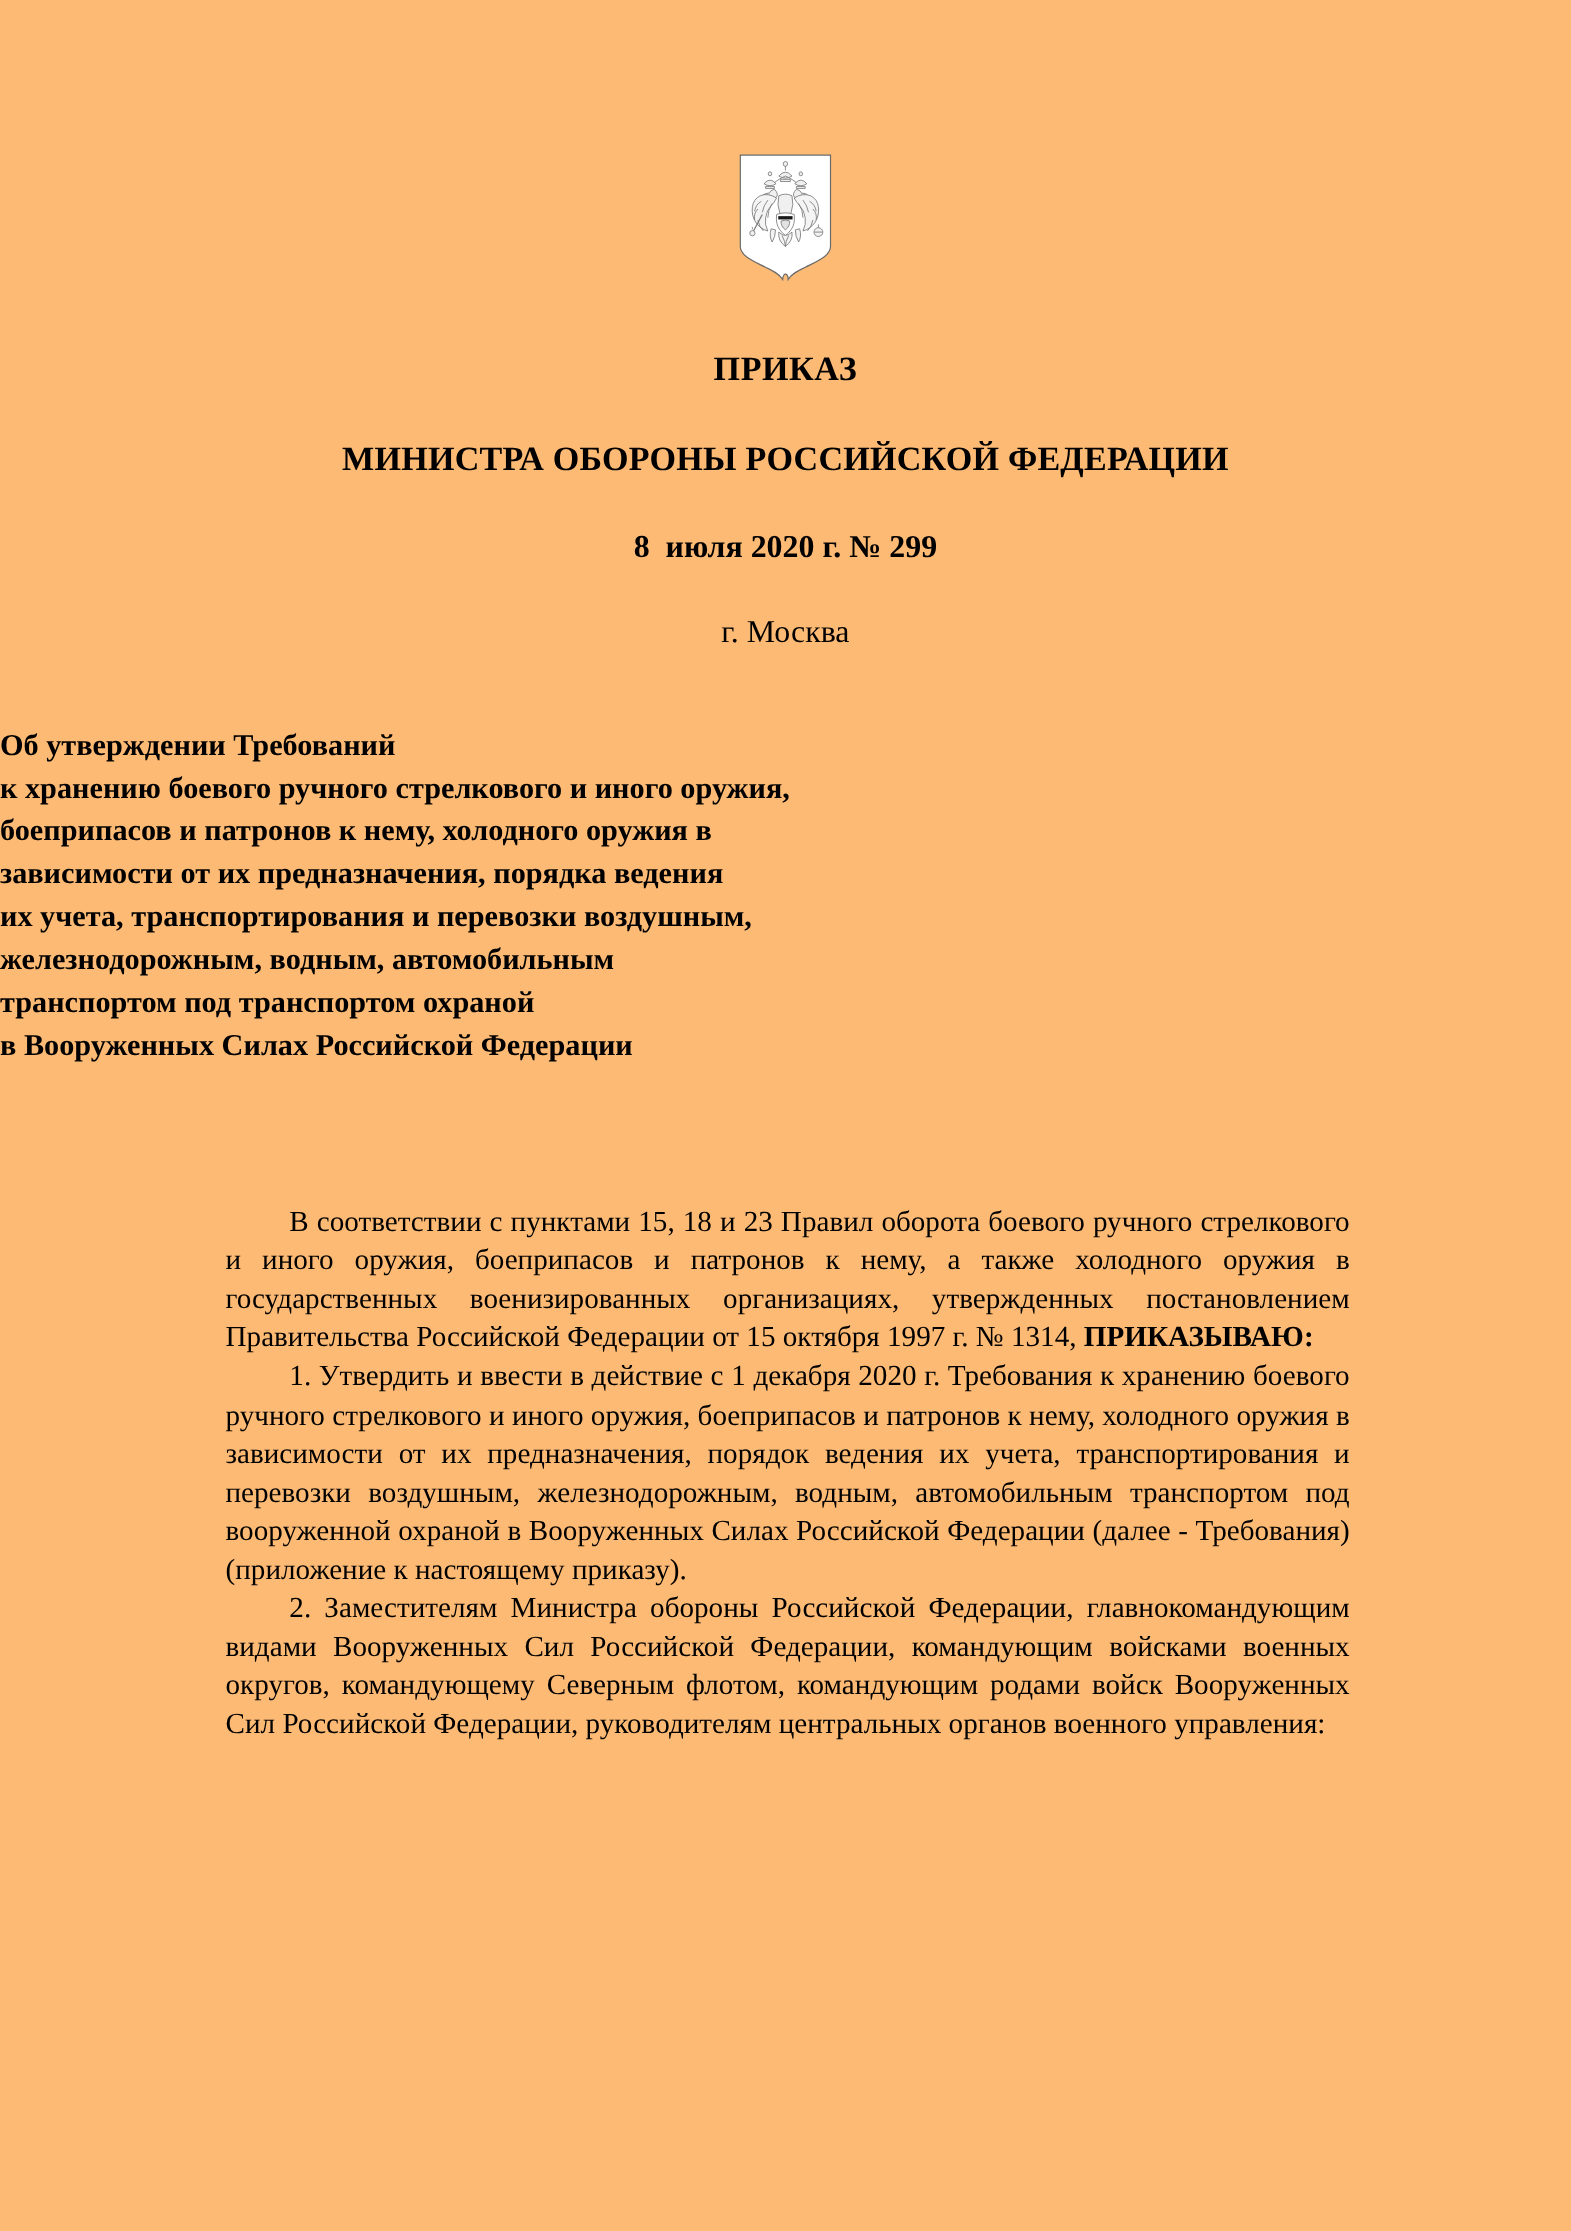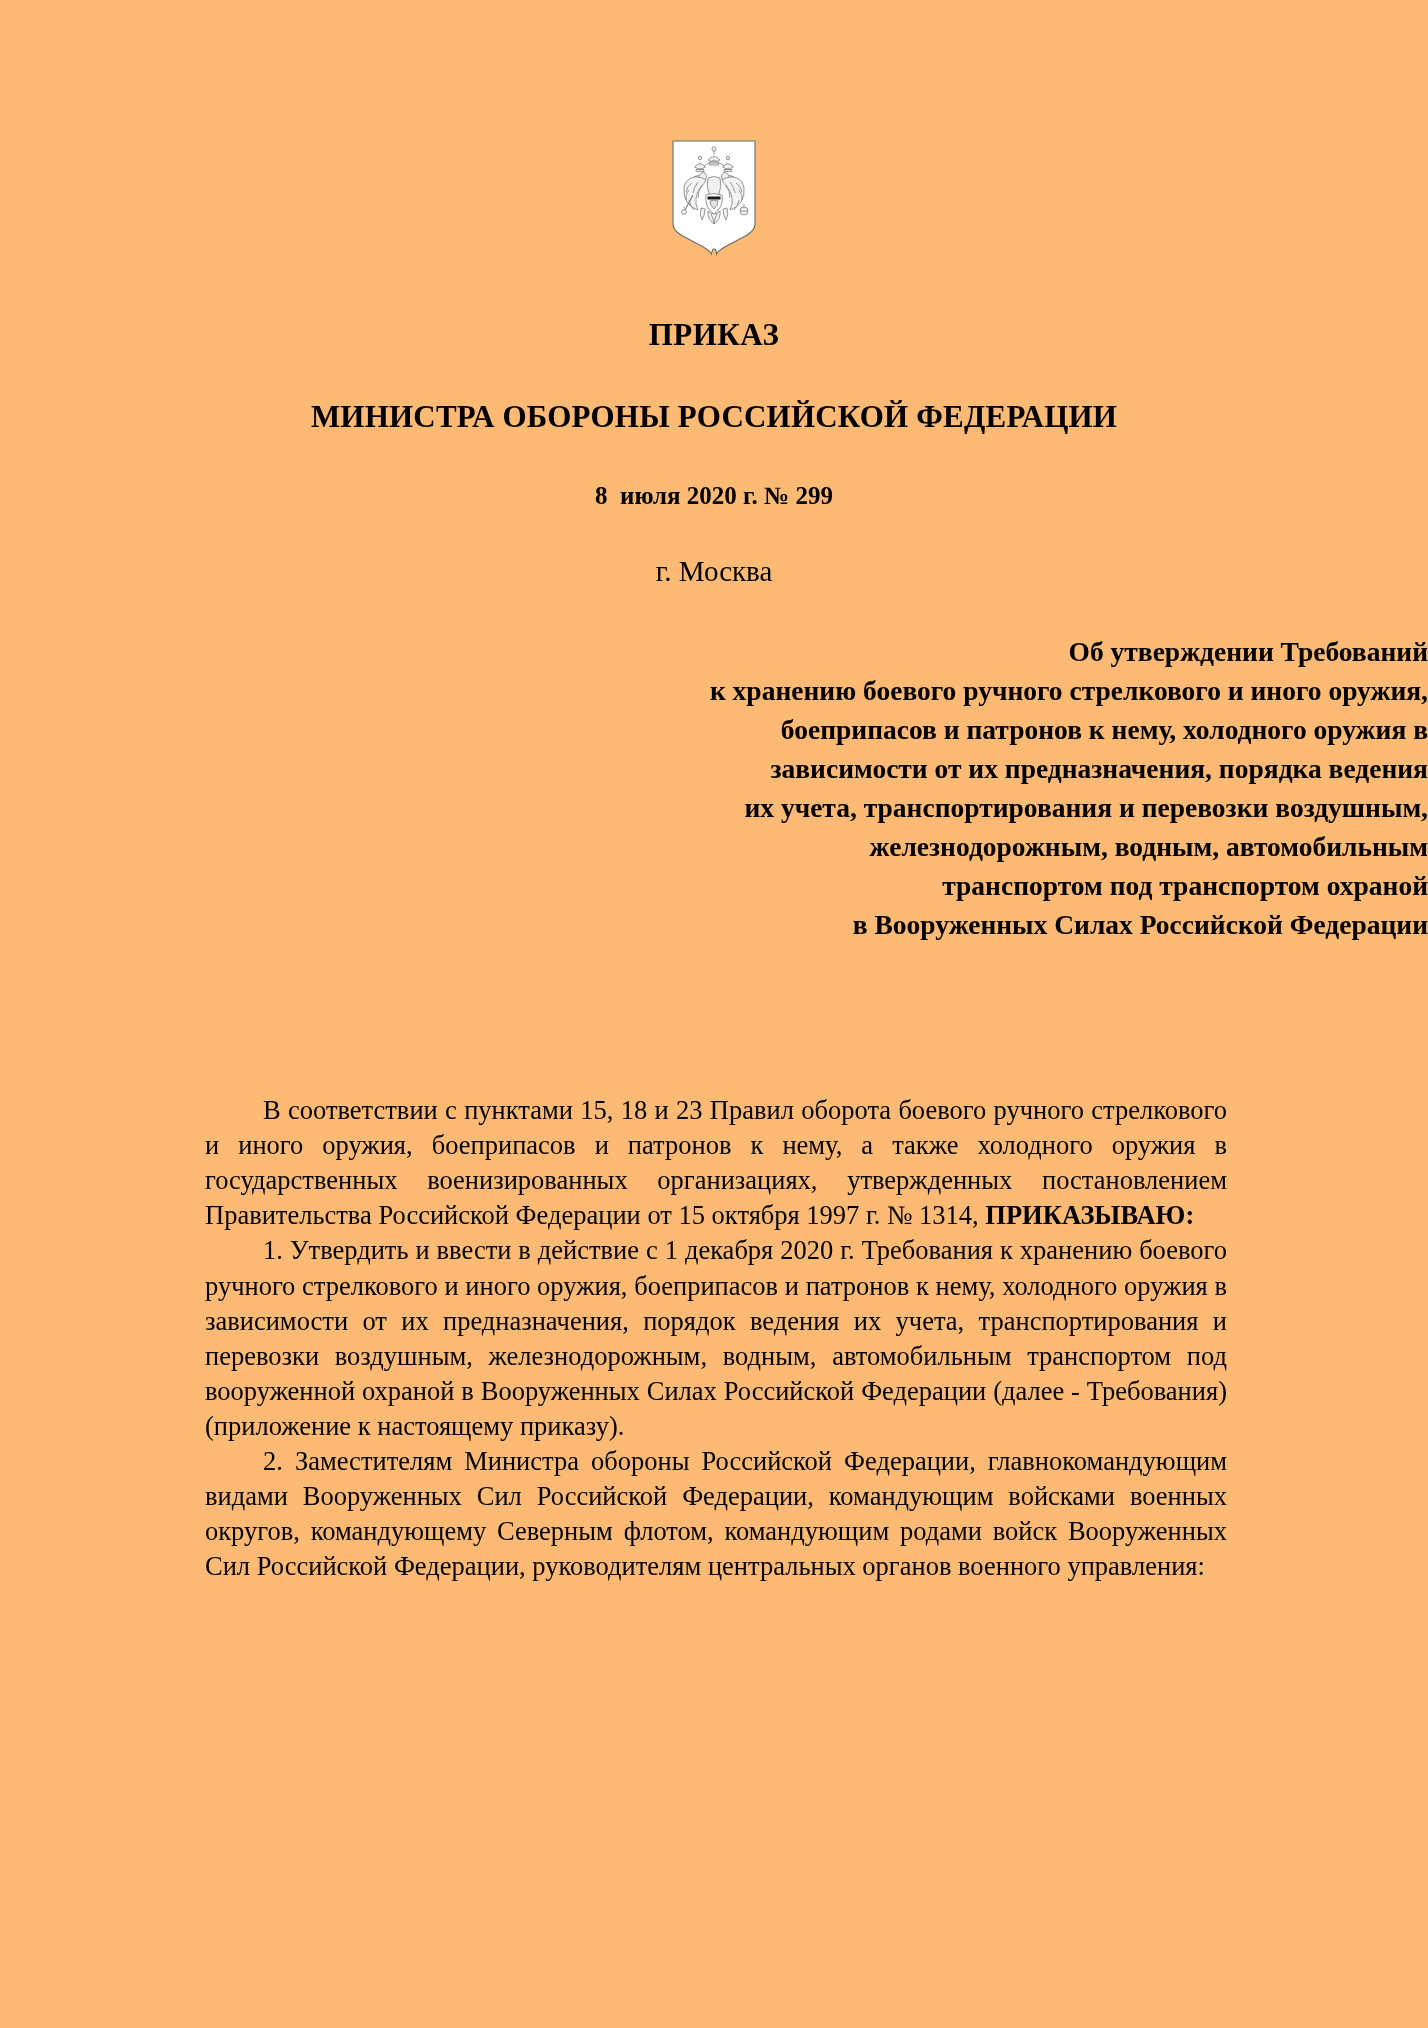--- a/index.html
+++ b/index.html
@@ -57,40 +57,40 @@
   .t-ministry {
     font-weight: bold;
     font-size: 31px;
     letter-spacing: 0.2px;
     line-height: 1.1;
     margin-top: 48px;
   }
 
   .t-date {
     font-weight: bold;
-    font-size: 25px;
+    font-size: 29px;
     line-height: 1.1;
     margin-top: 48px;
     white-space: pre;
   }
 
   .t-city {
     font-weight: normal;
     font-size: 29px;
     line-height: 1.1;
     margin-top: 46px;
   }
 
   
   .subject {
-    margin-top: 44px;
+    margin-top: 65px;
     font-weight: bold;
     font-size: 27.5px;
     line-height: 1.42;
-    text-align: right;
+    text-align: left;
   }
   .subject .ln { display: block; white-space: nowrap; }
 
   
   .body-block {
     position: absolute;
     top: 1093px;
     left: 205px;
     width: 1022px;
   }

